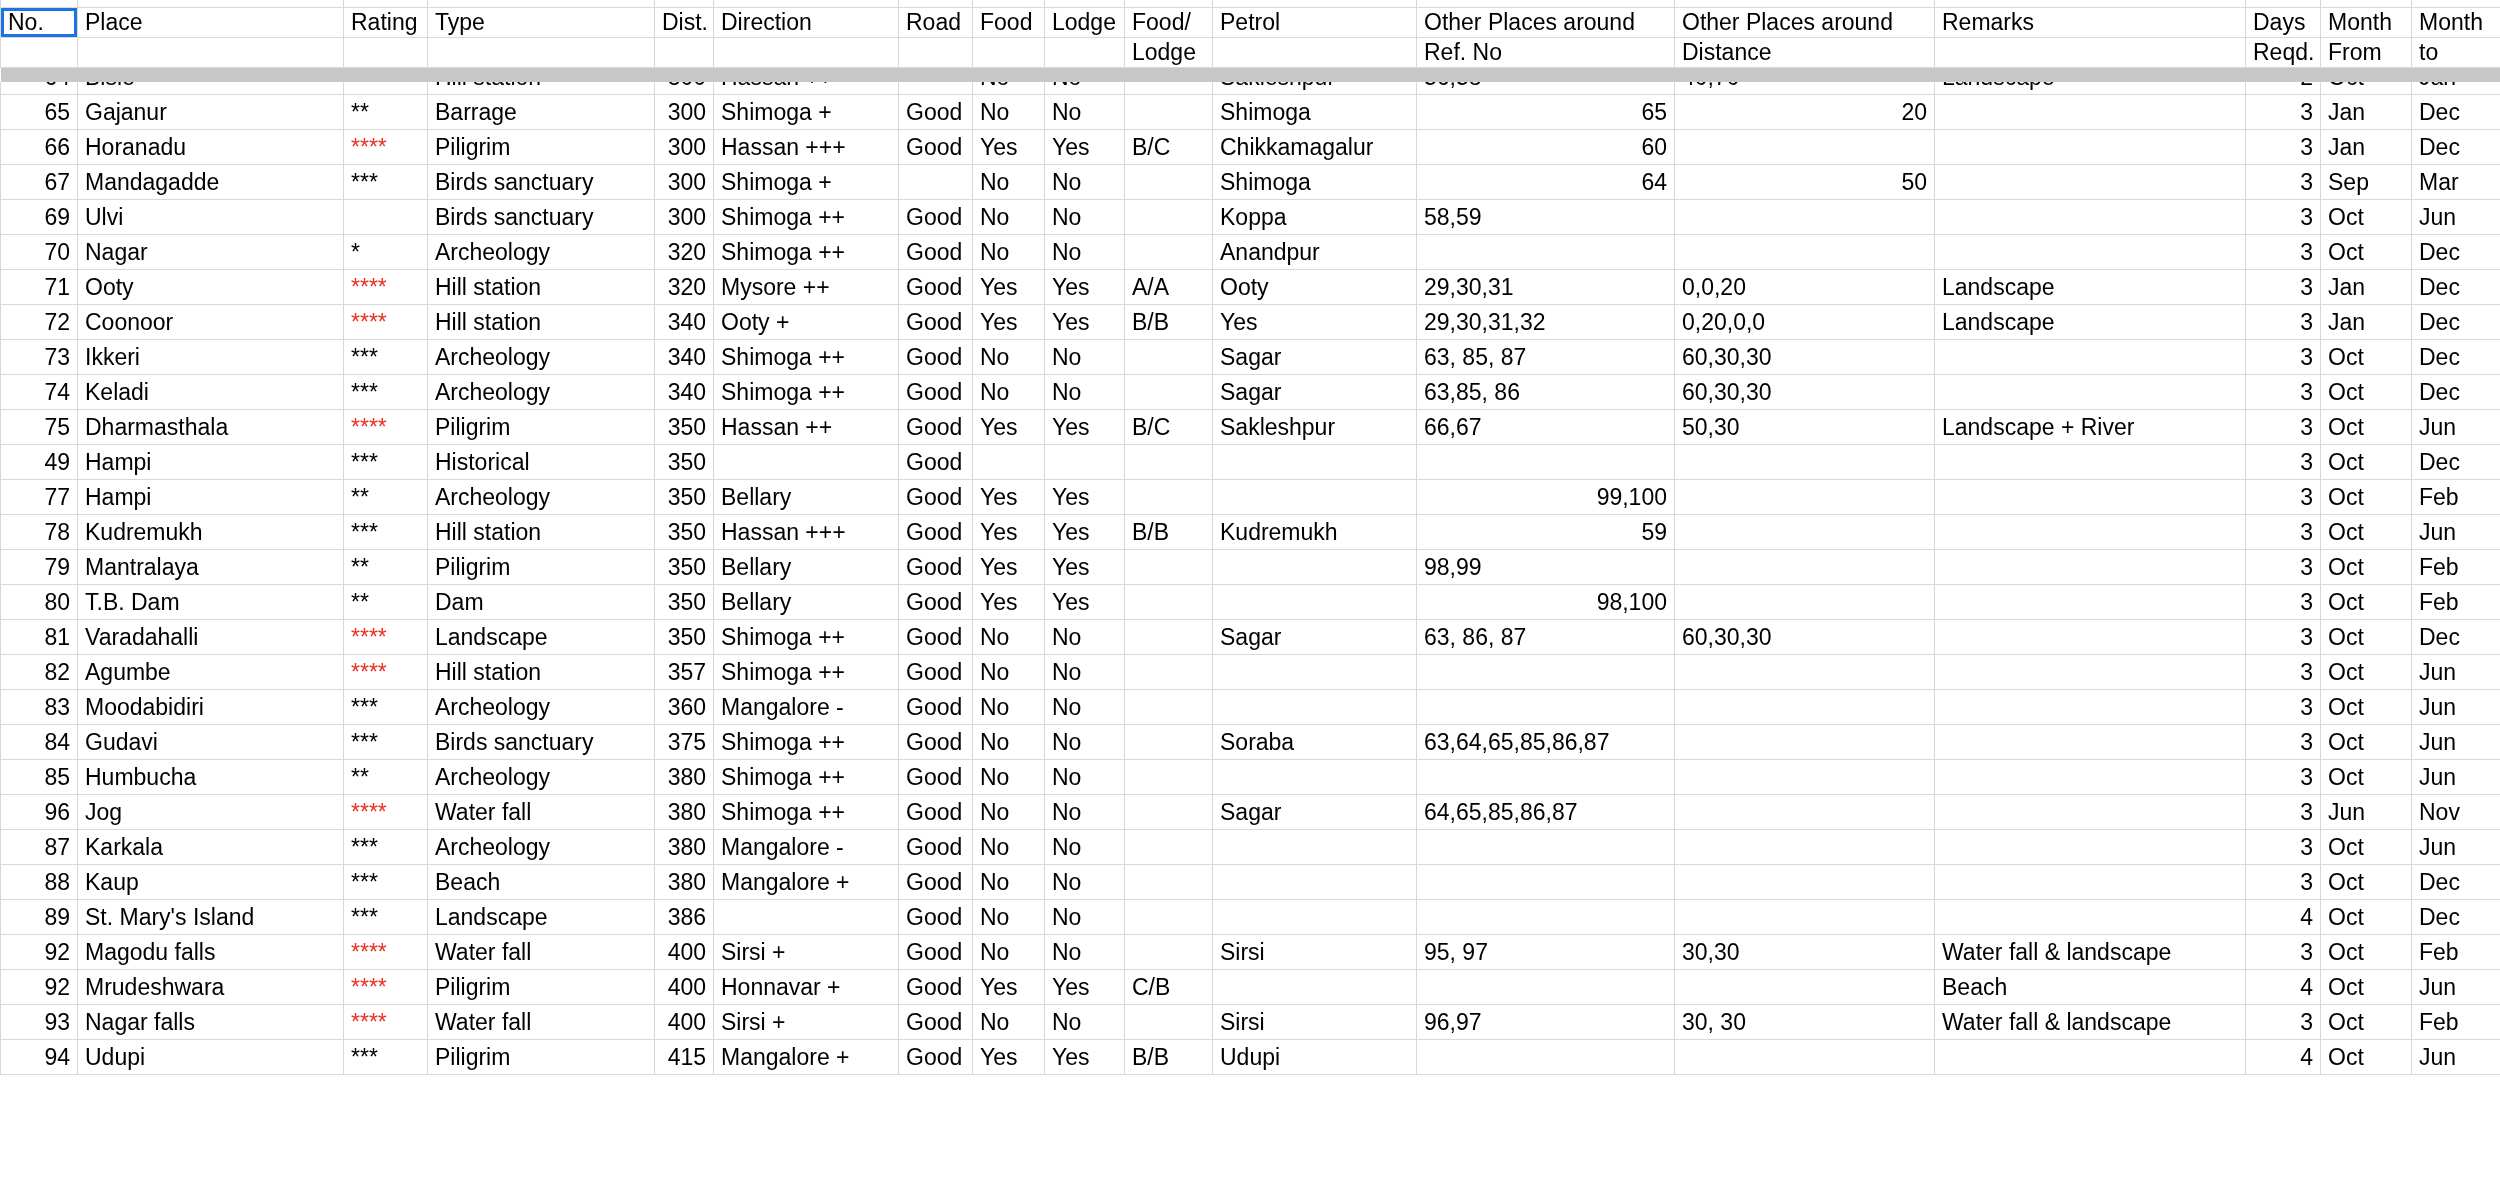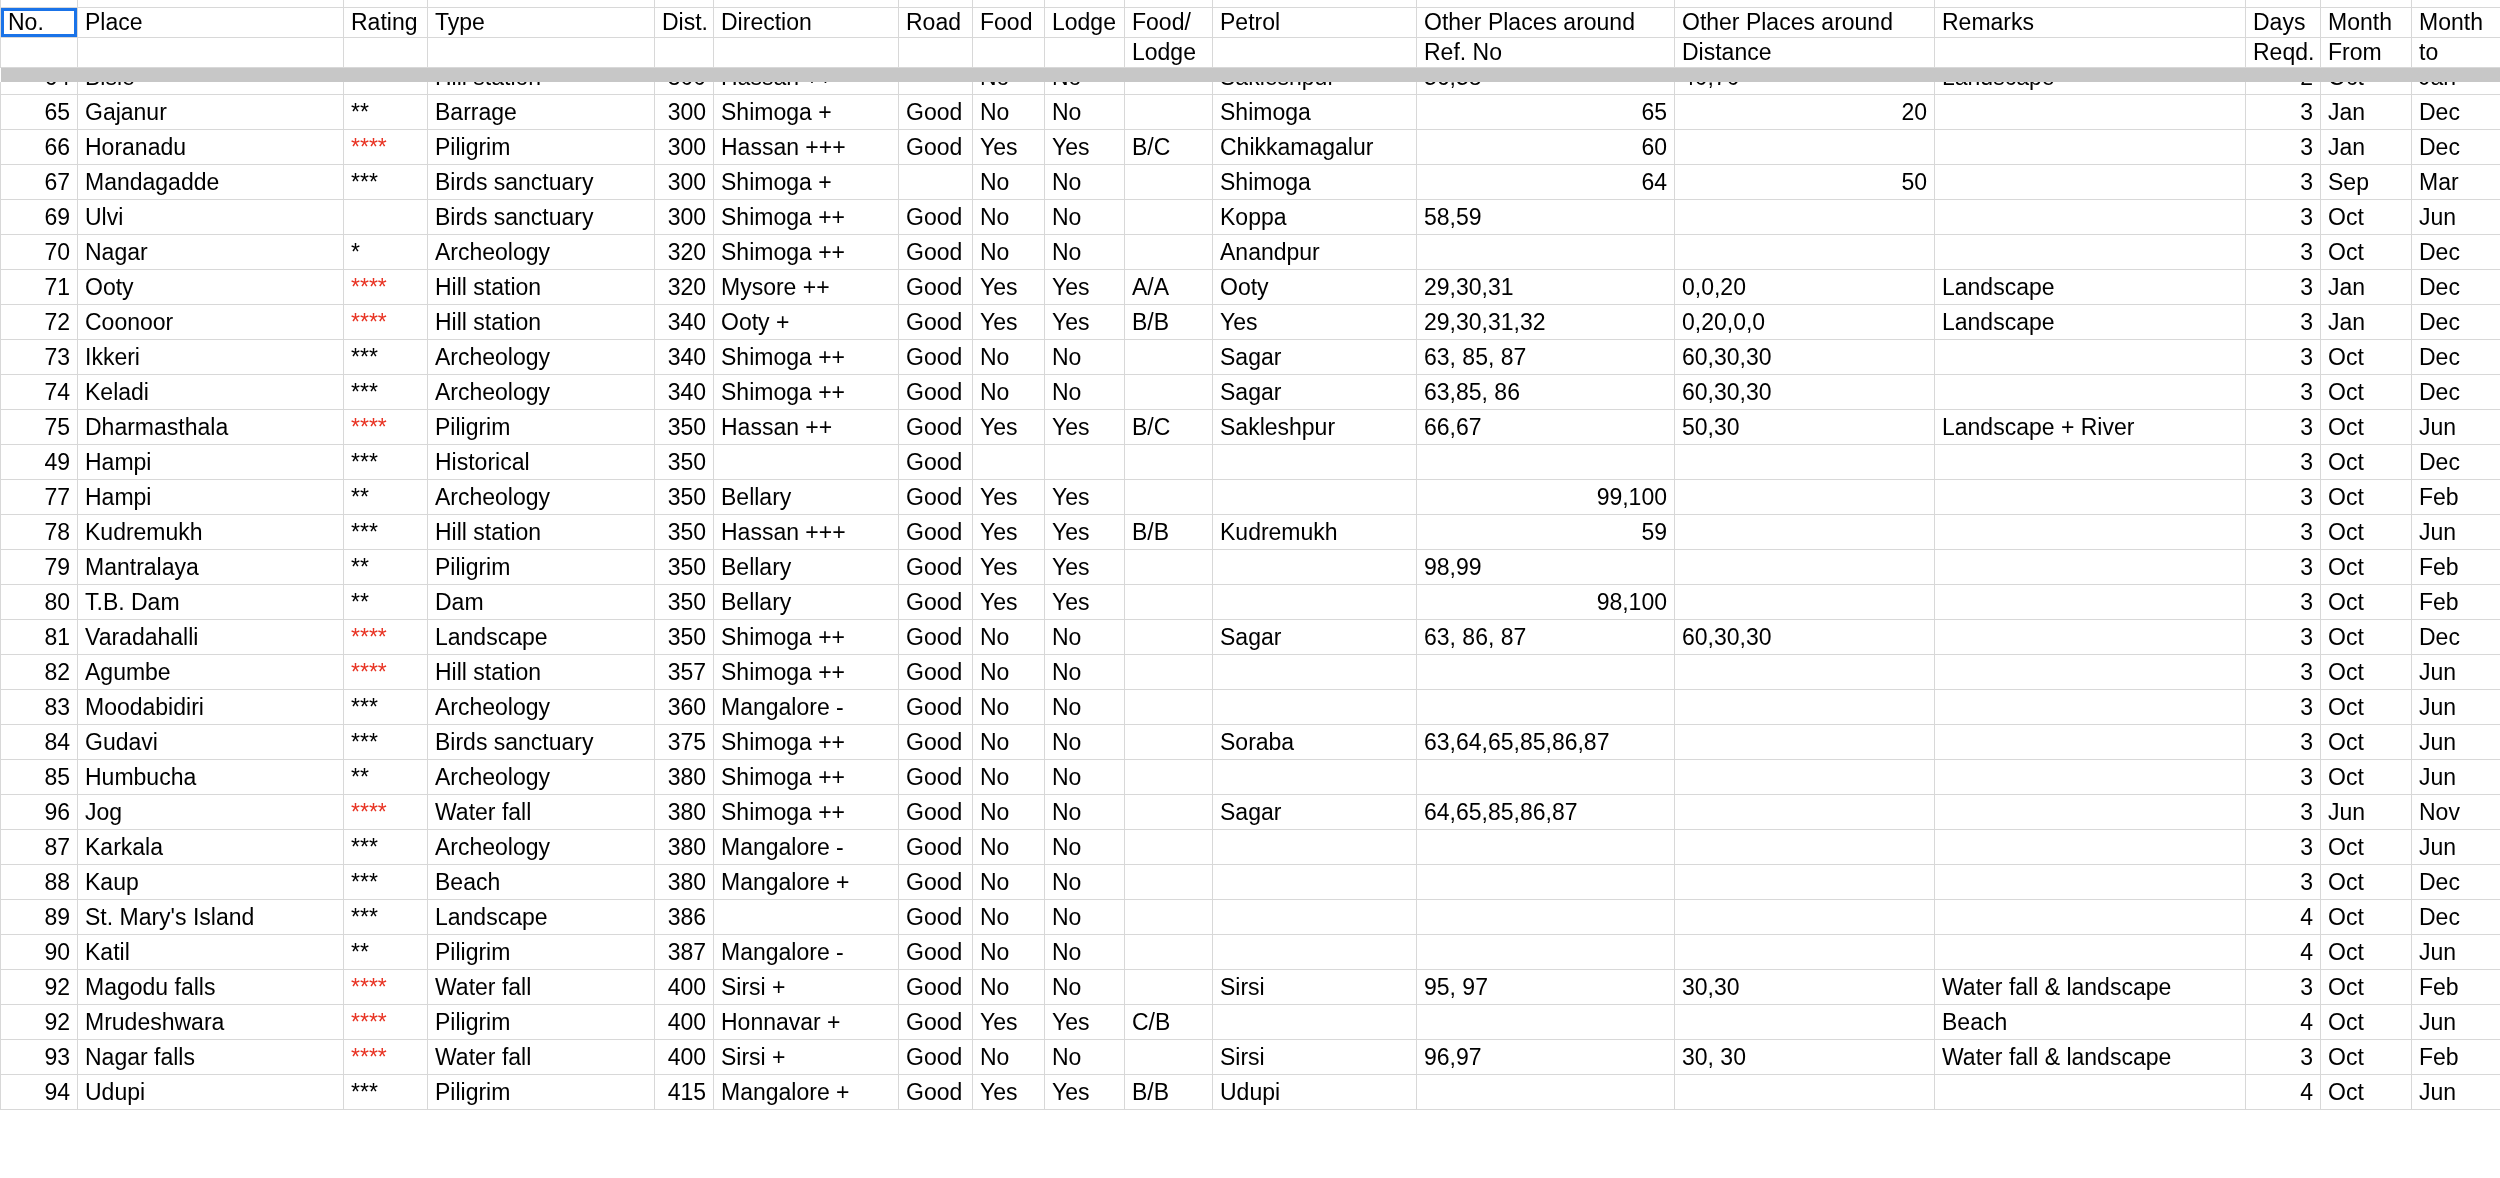--- a/index.html
+++ b/index.html
@@ -652,39 +652,20 @@
           <td></td>
           <td></td>
           <td></td>
           <td></td>
           <td></td>
           <td class="num">4</td>
           <td>Oct</td>
           <td>Dec</td>
         </tr>
         <tr class="data">
-          <td class="num">90</td>
-          <td>Katil</td>
-          <td>**</td>
-          <td>Piligrim</td>
-          <td class="num">387</td>
-          <td>Mangalore -</td>
-          <td>Good</td>
-          <td>No</td>
-          <td>No</td>
-          <td></td>
-          <td></td>
-          <td></td>
-          <td></td>
-          <td></td>
-          <td class="num">4</td>
-          <td>Oct</td>
-          <td>Jun</td>
-        </tr>
-        <tr class="data">
           <td class="num">92</td>
           <td>Magodu falls</td>
           <td style="color: rgb(232, 51, 35);">****</td>
           <td>Water fall</td>
           <td class="num">400</td>
           <td>Sirsi +</td>
           <td>Good</td>
           <td>No</td>
           <td>No</td>
           <td></td>

